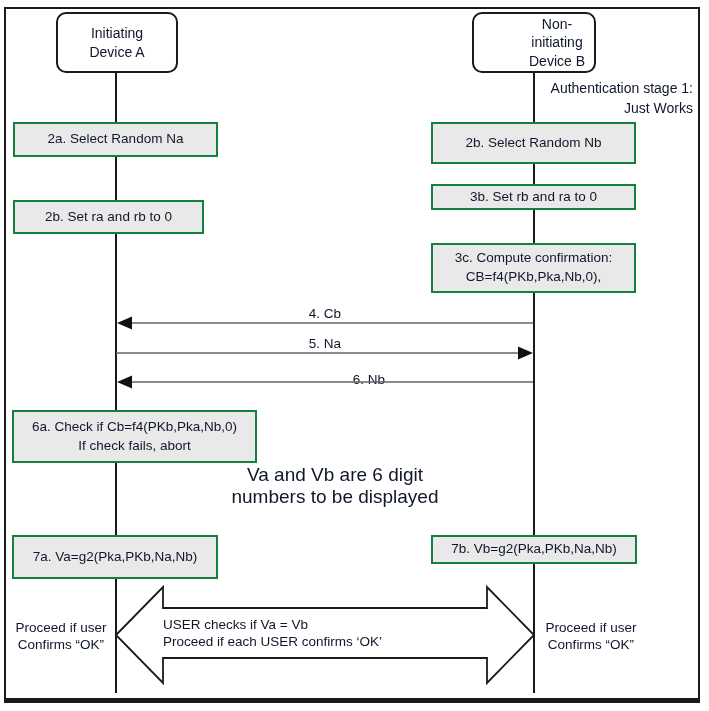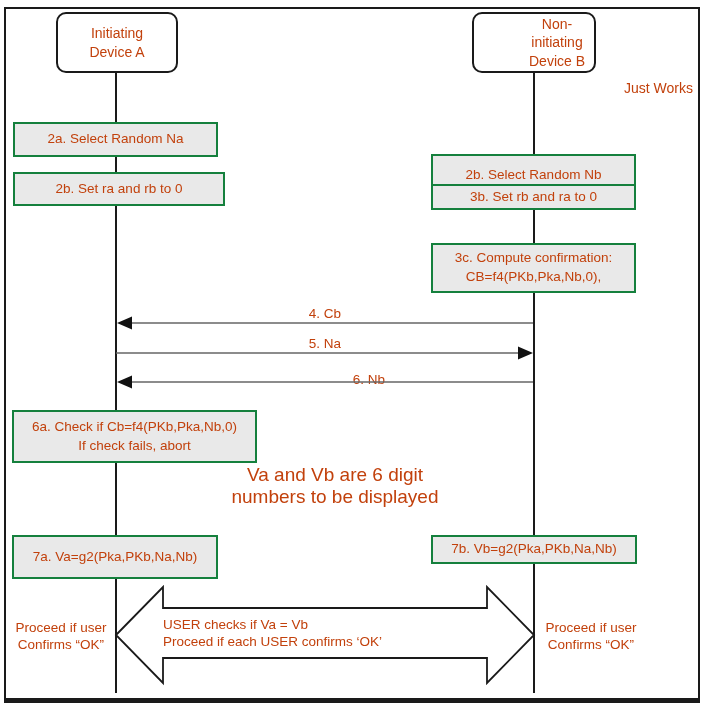--- a/index.html
+++ b/index.html
@@ -1,18 +1,18 @@
 <!DOCTYPE html>
 <html><head>
 <meta charset="utf-8">
 <style>
   html,body{margin:0;padding:0;background:#fff;}
   #canvas{
     position:relative;width:709px;height:711px;background:#fff;
-    font-family:"Liberation Sans",sans-serif;color:#c2410c;overflow:hidden;
+    font-family:"Liberation Sans",sans-serif;color:#0f172a;overflow:hidden;
   }
   .frame{
     position:absolute;left:4px;top:7px;width:696px;height:696px;
     box-sizing:border-box;border:2px solid #1a1a1a;border-bottom-width:5px;
   }
   .lifeline{position:absolute;width:2px;background:#1a1a1a;top:73px;height:620px;}
   .headbox{
     position:absolute;top:12px;height:61px;box-sizing:border-box;
     border:2px solid #1a1a1a;border-radius:10px;background:#fff;
     display:flex;flex-direction:column;align-items:center;justify-content:center;
@@ -58,26 +58,27 @@
   <div class="headbox" style="left:56px;width:122px;">
     <div>Initiating</div>
     <div>Device A</div>
   </div>
   <div class="headbox" style="left:472px;width:124px;padding-left:46px;">
     <div>Non-initiating</div>
     <div>Device B</div>
   </div>
 
   <div class="stage-title">
+    <div>Authentication stage 1:</div>
     <div>Just Works</div>
   </div>
 
   <div class="graybox" style="left:13px;top:122px;width:205px;height:35px;">2a. Select Random Na</div>
-  <div class="graybox" style="left:431px;top:122px;width:205px;height:42px;margin-top:32px;">2b. Select Random Nb</div>
-  <div class="graybox" style="left:13px;top:172px;width:212px;height:34px;">2b. Set ra and rb to 0</div>
+  <div class="graybox" style="left:431px;top:122px;width:205px;height:42px;">2b. Select Random Nb</div>
+  <div class="graybox" style="left:13px;top:200px;width:191px;height:34px;">2b. Set ra and rb to 0</div>
   <div class="graybox" style="left:431px;top:184px;width:205px;height:26px;">3b. Set rb and ra to 0</div>
 
   <div class="graybox" style="left:431px;top:243px;width:205px;height:50px;">
     <div>3c. Compute confirmation:</div>
     <div>CB=f4(PKb,Pka,Nb,0),</div>
   </div>
 
   <div class="graybox" style="left:12px;top:410px;width:245px;height:53px;">
     <div>6a. Check if Cb=f4(PKb,Pka,Nb,0)</div>
     <div>If check fails, abort</div>

